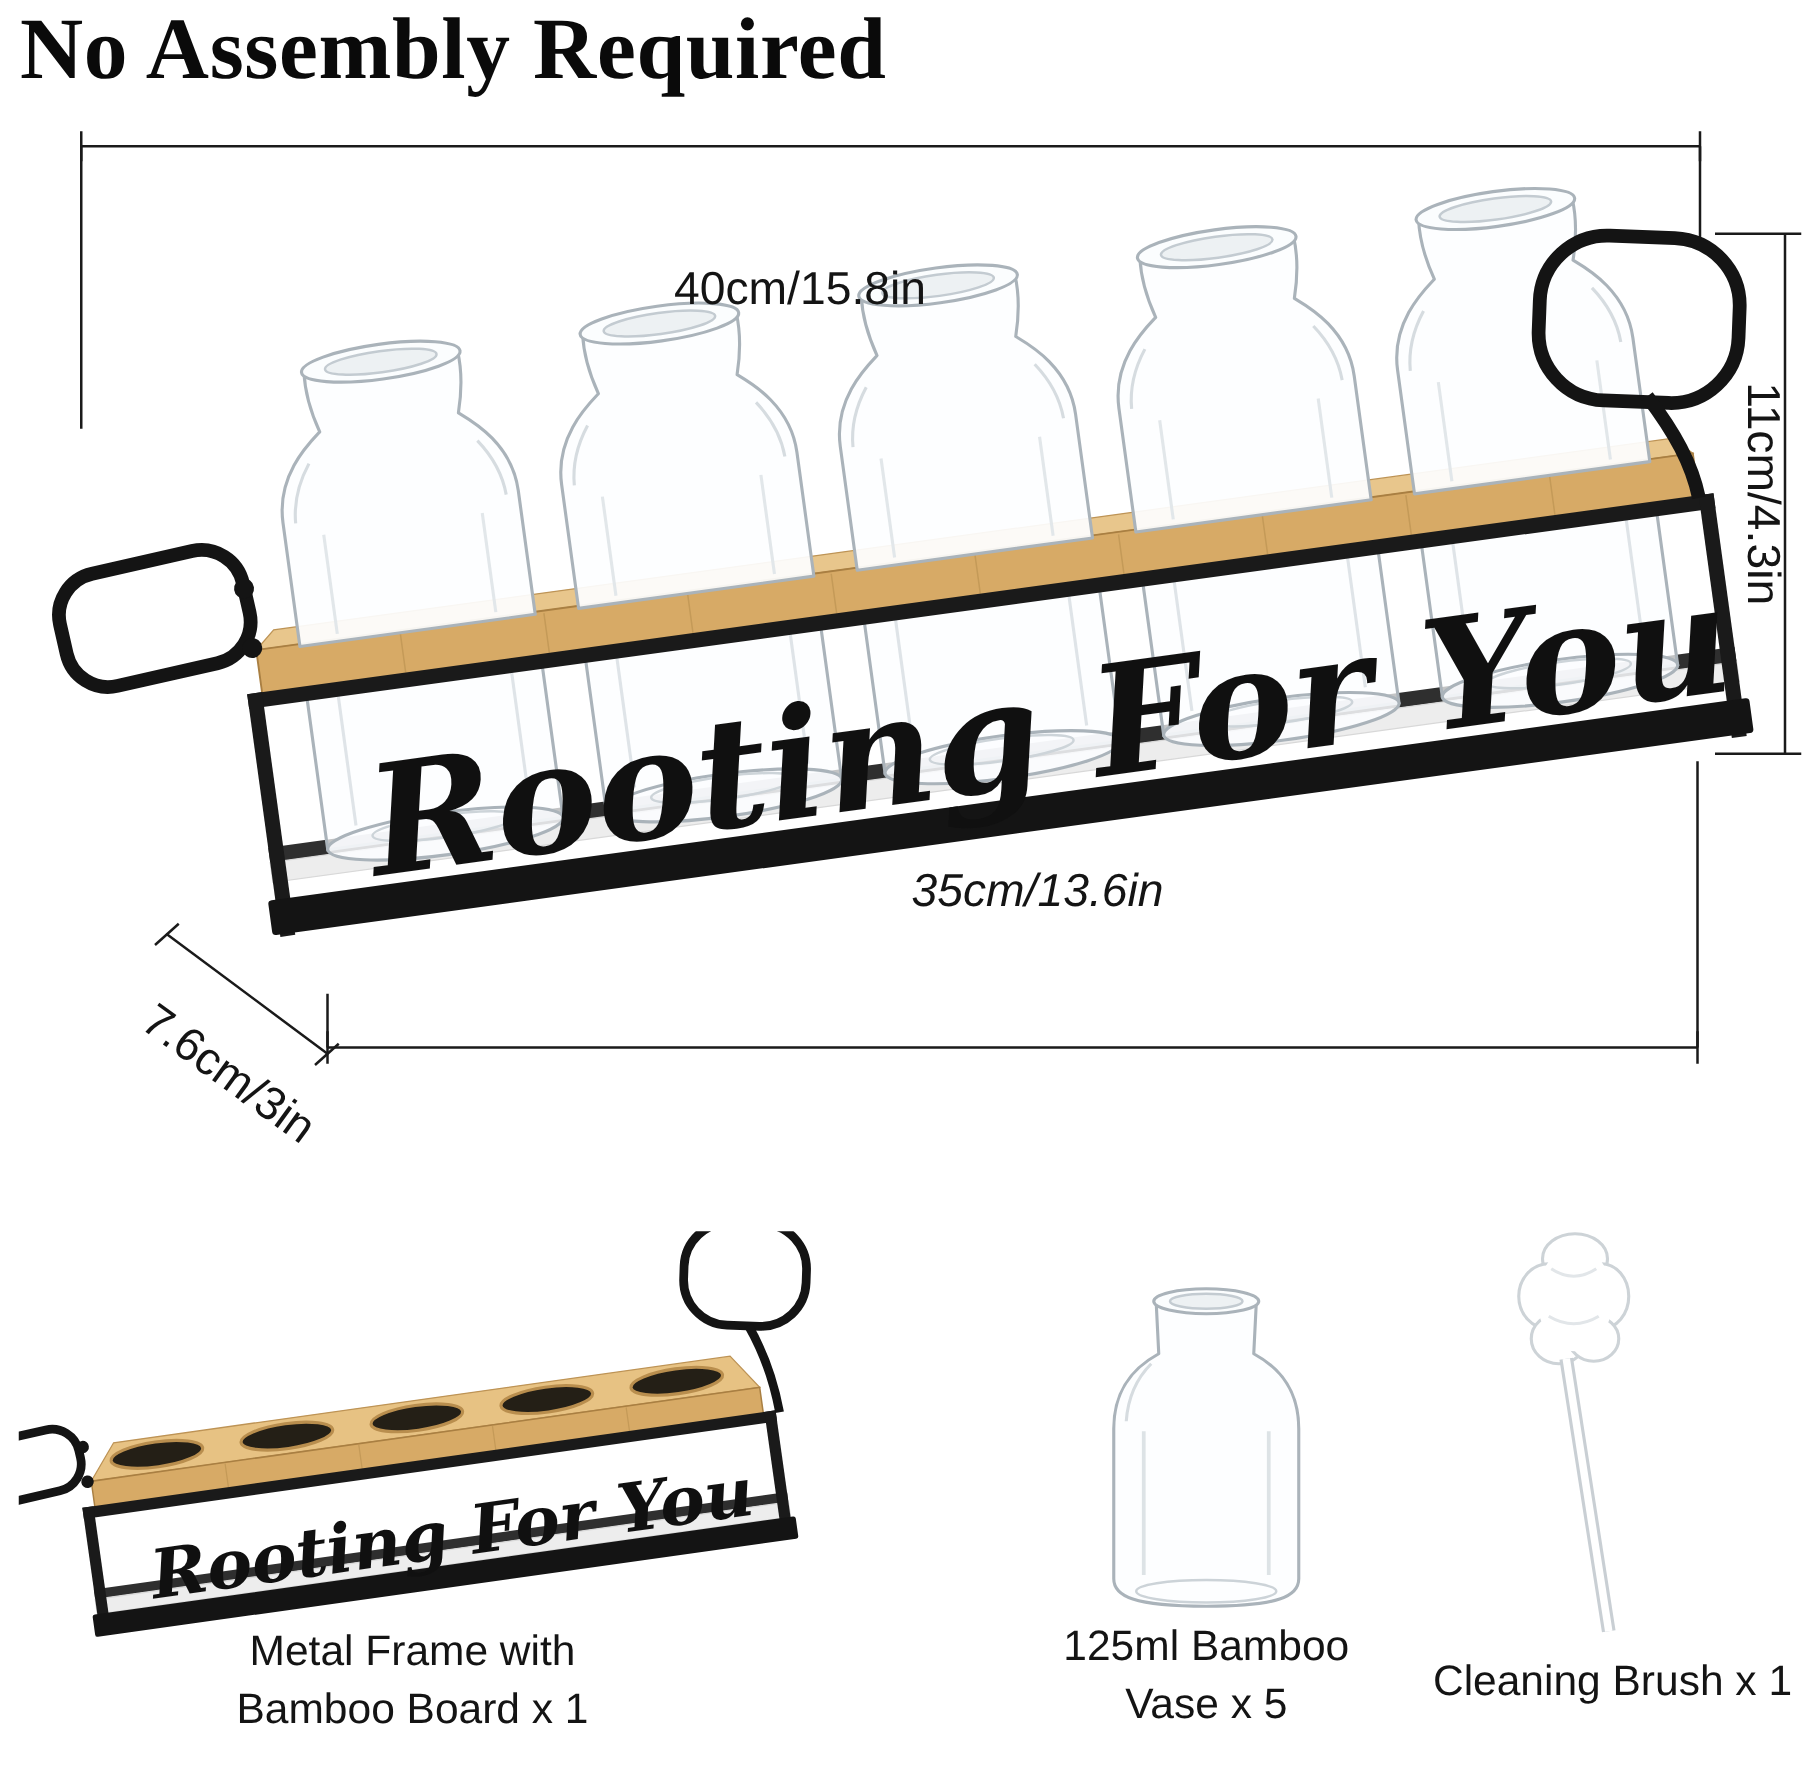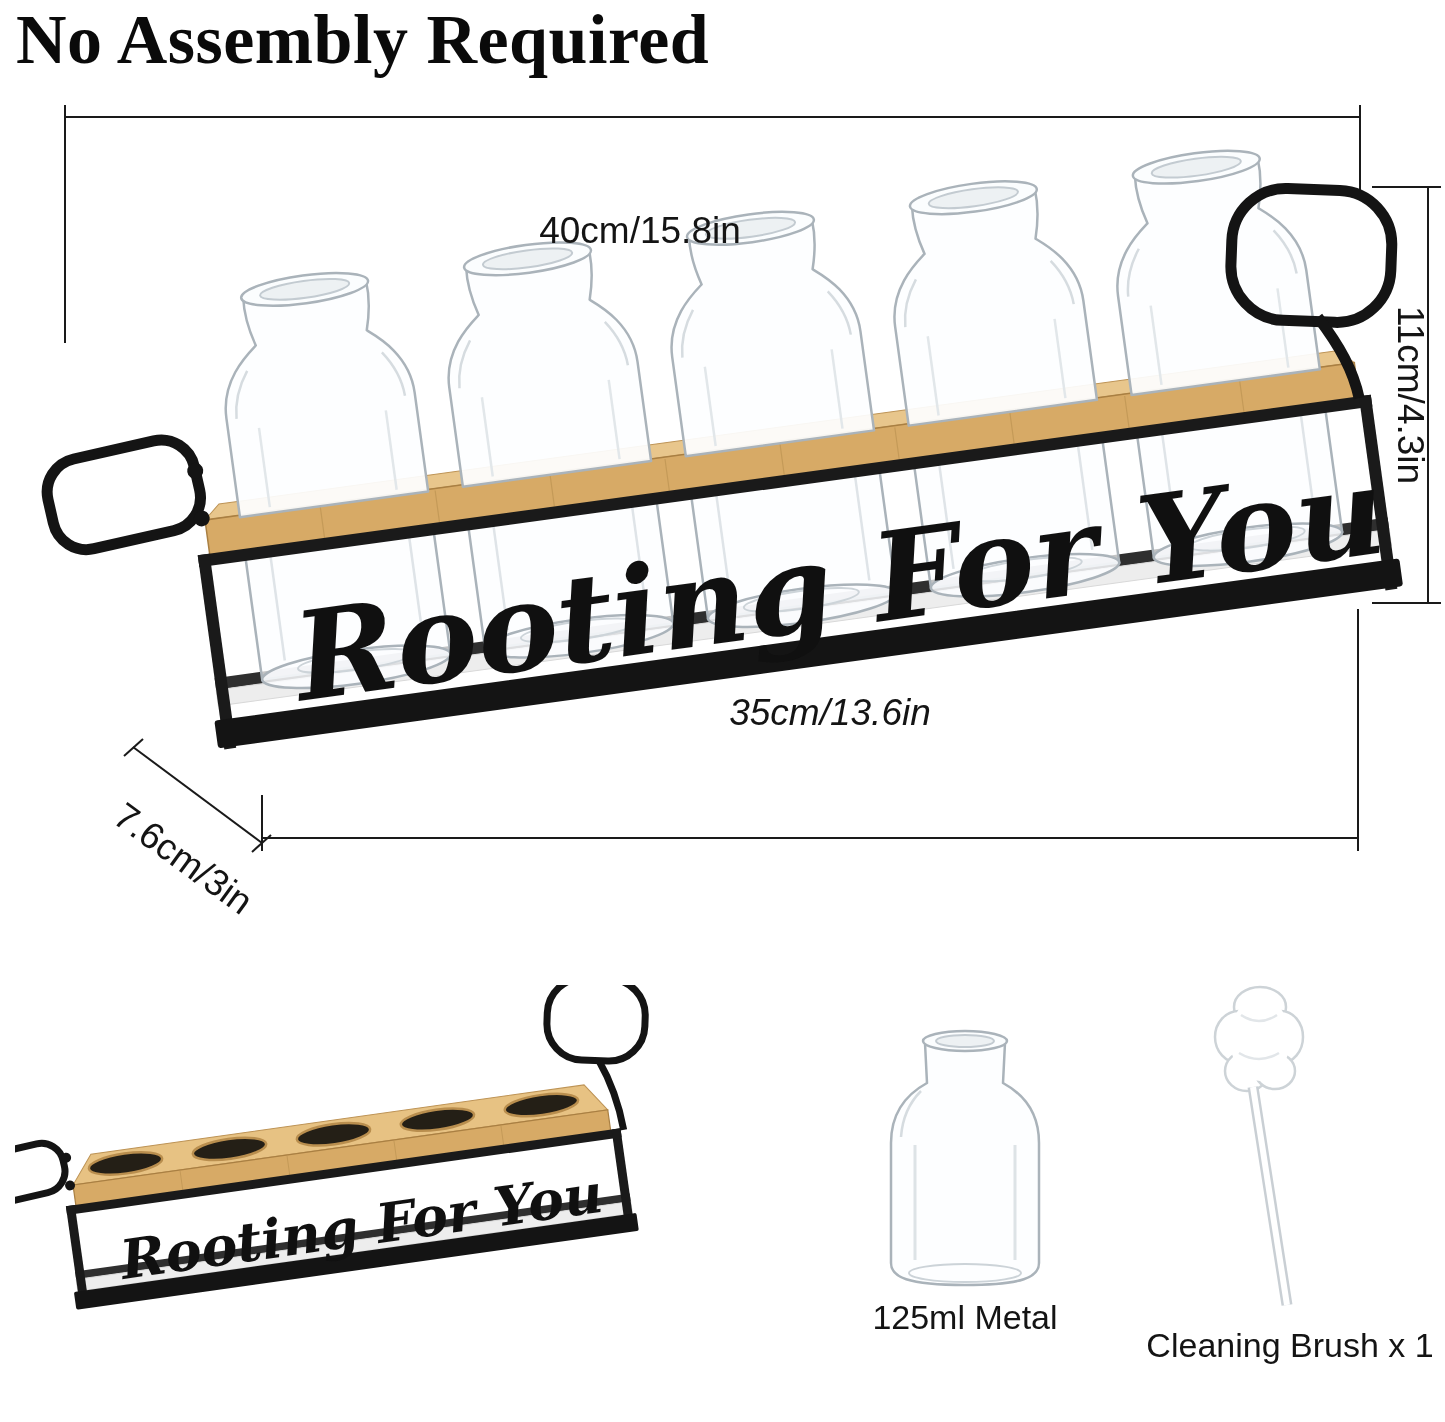--- a/index.html
+++ b/index.html
@@ -195,20 +195,25 @@
         <path d="M106,40 Q124,52 142,40" fill="none" stroke="#e2e6e9"></path>
         <path d="M104,78 Q124,90 144,78" fill="none" stroke="#e2e6e9"></path>
       </g>
       <g fill="none">
         <path d="M118,112 C128,180 140,250 152,330" stroke="#c9cfd4" stroke-width="11"></path>
         <path d="M118,112 C128,180 140,250 152,330" stroke="#ffffff" stroke-width="6"></path>
       </g>
     </g>
   </svg>
 
+  <div class="comp-label" style="left:130px;top:1298px;width:400px;">
+    <span>Metal Frame with</span>
+    <span>Bamboo Board x 1</span>
+  </div>
   <div class="comp-label" style="left:815px;top:1294px;width:300px;">
-    <span>125ml Metal</span>
+    <span>125ml Bamboo</span>
+    <span>Vase x 5</span>
   </div>
   <div class="comp-label" style="left:1110px;top:1322px;width:360px;">
     <span>Cleaning Brush x 1</span>
   </div>
 
 </div>
 
 </body></html>

